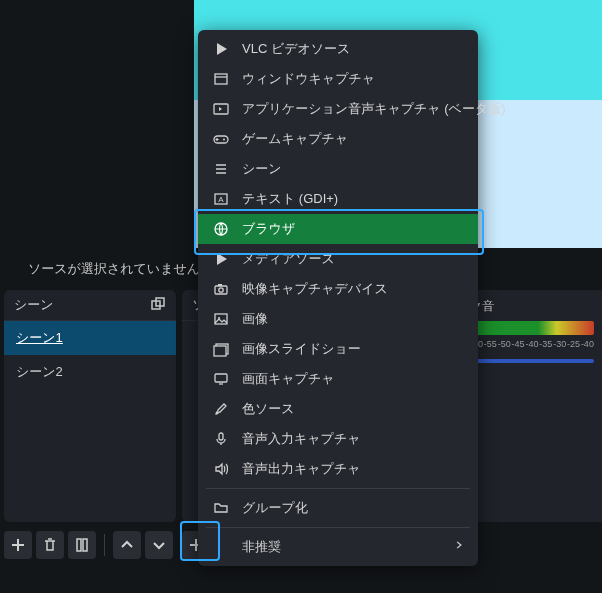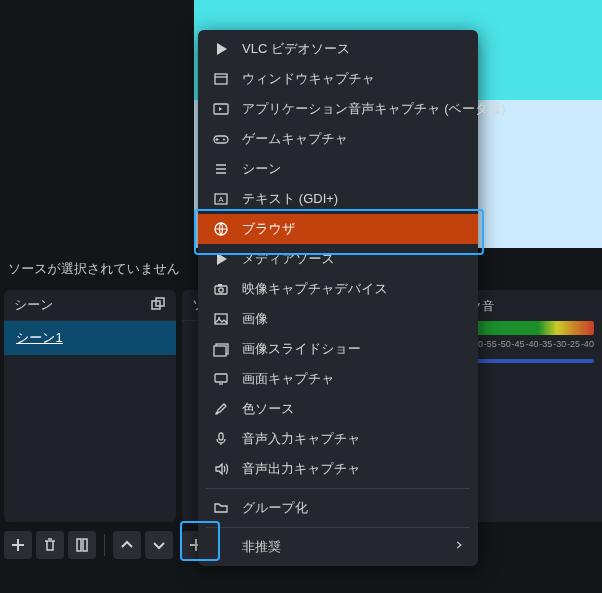--- a/index.html
+++ b/index.html
@@ -2,41 +2,41 @@
 <html><head>
 <meta charset="utf-8">
 <style>
   * { margin: 0; padding: 0; box-sizing: border-box; font-family: "Segoe UI", "Meiryo", sans-serif; }
   body { width: 602px; height: 593px; background: #131619; overflow: hidden; color: #d0d0d0; font-size: 13px; position: relative; }
 
   .preview-area { position: absolute; left: 0; top: 0; width: 602px; height: 248px; background: #131619; }
   .preview-inner { position: absolute; left: 194px; top: 0; right: 0; bottom: 0; background: #4ae3e8; }
   .preview-bottom { position: absolute; left: 194px; top: 100px; right: 0; height: 148px; background: #cceafd; }
 
-  .no-source-msg { position: absolute; left: 8px; top: 260px; font-size: 13px; color: #c8c8c8; }
+  .no-source-msg { position: absolute; left: 28px; top: 260px; font-size: 13px; color: #c8c8c8; }
 
   .panel-scenes { position: absolute; left: 4px; top: 290px; width: 172px; height: 232px; background: #1f2229; border-radius: 6px; }
   .panel-sources { position: absolute; left: 182px; top: 290px; width: 196px; height: 232px; background: #1f2229; border-radius: 6px; }
   .panel-header { display:flex; align-items:center; justify-content:space-between; padding: 6px 10px; font-size: 13px; border-bottom: 1px solid #2a2d34; }
   .panel-header .icon { width:16px; height:16px; fill:#c8c8c8; }
   .scene-item { padding: 8px 12px; font-size: 13px; cursor: pointer; }
   .scene-item.selected { background: #0c4a6e; color:#fff;text-decoration:underline; }
 
   .toolbar { position:absolute; left:4px; top:528px; height:34px; display:flex; align-items:center; gap:4px; }
   .toolbar2 { position:absolute; left:182px; top:528px; height:34px; display:flex; align-items:center; gap:4px; }
   .toolbar3 { position:absolute; left:386px; top:528px; height:34px; display:flex; align-items:center; gap:4px; }
   .tbtn { width:28px; height:28px; background:#2a2d34; border-radius:4px; display:flex; align-items:center; justify-content:center; cursor:pointer; }
   .tbtn svg { width:16px; height:16px; stroke:#d0d0d0; fill:#d0d0d0; }
   .divider { width:1px; height:22px; background:#3a3d44; margin:0 4px; }
 
   .add-highlight { position:absolute; left:180px; top:521px; width:40px; height:40px; border:2px solid #2fa8ff; border-radius:4px; pointer-events:none; z-index:50; }
 
   .context-menu { position:absolute; left:198px; top:30px; width:280px; background:#24272e; border-radius:6px; box-shadow:0 4px 20px rgba(0,0,0,.6); z-index:40; padding:4px 0; }
   .menu-item { display:flex; align-items:flex-start; padding:6px 14px; gap:12px; font-size:13px; color:#d6d6d6; cursor:pointer; white-space:nowrap; }
-  .menu-item.selected { background:#c2410c; color:#fff; }
+  .menu-item.selected { background:#15803d; color:#fff; }
   .menu-item.selected svg { fill:#fff; stroke:#fff; }
   .menu-item .mi-icon { width:18px; height:18px; display:flex; align-items:center; justify-content:center; flex-shrink:0; }
   .menu-item .mi-icon svg { width:16px; height:16px; fill:#d0d0d0; }
   .menu-item .chev { margin-left:auto; }
   .menu-sep { height:1px; background:#3a3d44; margin:4px 8px; }
 
   .browser-highlight { position:absolute; left:194px; top:209px; width:290px; height:46px; border:2px solid #2fa8ff; border-radius:4px; pointer-events:none; z-index:45; }
 
   .mixer-area { position:absolute; right:0; top:290px; width:140px; height:232px; background:#1f2229; border-radius:6px 0 0 6px; padding:8px; overflow:hidden; }
   .mixer-label { font-size:12px; color:#c8c8c8; margin-bottom:6px; }
@@ -56,20 +56,21 @@
 
 <div class="panel-scenes">
   <div class="panel-header">
     <span>シーン</span>
     <span class="icon"><svg viewBox="0 0 16 16">
           <rect x="2" y="4" width="8" height="8" fill="none" stroke="#c8c8c8" stroke-width="1.5"></rect>
           <rect x="6" y="1" width="8" height="8" fill="none" stroke="#c8c8c8" stroke-width="1.5"></rect>
         </svg></span>
   </div>
   <div class="scene-item selected"><span>シーン1</span></div>
+  <div class="scene-item"><span>シーン2</span></div>
 </div>
 
 <div class="panel-sources">
   <div class="panel-header">
     <span>ソー</span>
   </div>
 </div>
 
 <div class="mixer-area">
   <div class="mixer-label">ク音</div>

